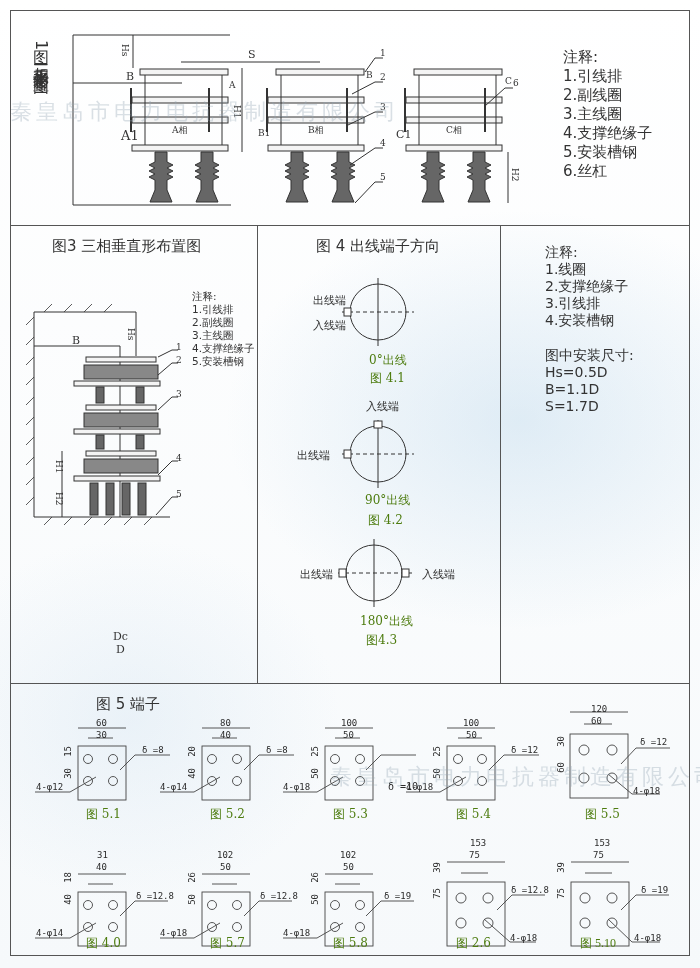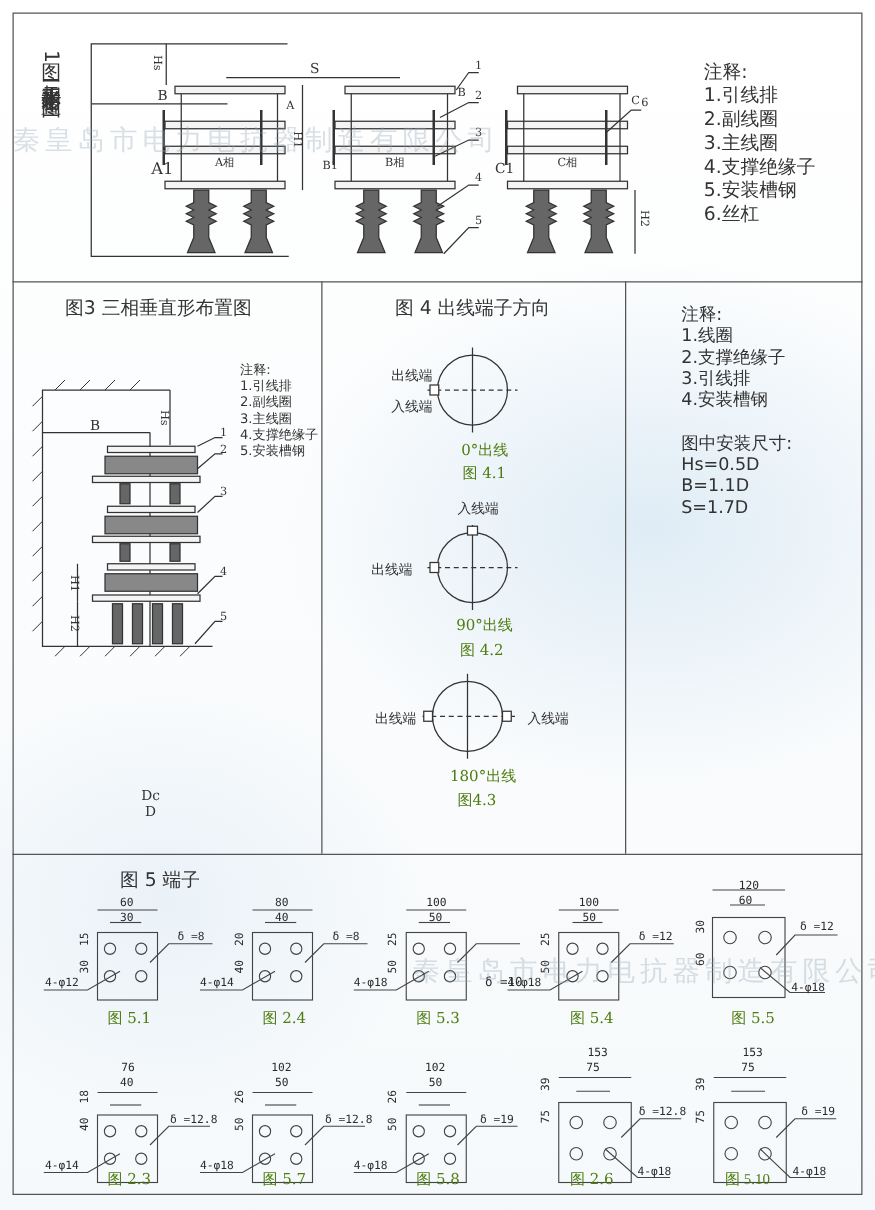--- a/index.html
+++ b/index.html
@@ -402,21 +402,21 @@
     <div class="t cap" style="left:86px;top:806px;">图 5.1</div>
   </div>
 
   <div>
     <div class="t dim" style="left:220px;top:718px;font-size:9px;">80</div>
     <div class="t dim" style="left:220px;top:730px;font-size:9px;">40</div>
     <div class="t dim" style="left:187px;top:746px;font-size:9px;writing-mode:vertical-rl;transform:rotate(180deg);">20</div>
     <div class="t dim" style="left:187px;top:768px;font-size:9px;writing-mode:vertical-rl;transform:rotate(180deg);">40</div>
     <div class="t dim" style="left:266px;top:745px;font-size:9px;">δ =8</div>
     <div class="t dim" style="left:160px;top:782px;font-size:9px;">4-φ14</div>
-    <div class="t cap" style="left:210px;top:806px;">图 2.4</div>
+    <div class="t cap" style="left:210px;top:806px;">图 5.2</div>
   </div>
 
   <div>
     <div class="t dim" style="left:341px;top:718px;font-size:9px;">100</div>
     <div class="t dim" style="left:343px;top:730px;font-size:9px;">50</div>
     <div class="t dim" style="left:310px;top:746px;font-size:9px;writing-mode:vertical-rl;transform:rotate(180deg);">25</div>
     <div class="t dim" style="left:310px;top:768px;font-size:9px;writing-mode:vertical-rl;transform:rotate(180deg);">50</div>
     <div class="t dim" style="left:388px;top:745px;font-size:10px;margin-top:36px;">δ =10</div>
     <div class="t dim" style="left:283px;top:782px;font-size:9px;">4-φ18</div>
     <div class="t cap" style="left:333px;top:806px;">图 5.3</div>
@@ -436,27 +436,27 @@
     <div class="t dim" style="left:591px;top:704px;font-size:9px;">120</div>
     <div class="t dim" style="left:591px;top:716px;font-size:9px;">60</div>
     <div class="t dim" style="left:556px;top:736px;font-size:9px;writing-mode:vertical-rl;transform:rotate(180deg);">30</div>
     <div class="t dim" style="left:556px;top:762px;font-size:9px;writing-mode:vertical-rl;transform:rotate(180deg);">60</div>
     <div class="t dim" style="left:640px;top:737px;font-size:9px;">δ =12</div>
     <div class="t dim" style="left:633px;top:786px;font-size:9px;">4-φ18</div>
     <div class="t cap" style="left:585px;top:806px;">图 5.5</div>
   </div>
 
   <div>
-    <div class="t dim" style="left:97px;top:850px;font-size:9px;">76</div>
+    <div class="t dim" style="left:97px;top:850px;font-size:9px;">31</div>
     <div class="t dim" style="left:96px;top:862px;font-size:9px;">40</div>
     <div class="t dim" style="left:63px;top:872px;font-size:9px;writing-mode:vertical-rl;transform:rotate(180deg);">18</div>
     <div class="t dim" style="left:63px;top:894px;font-size:9px;writing-mode:vertical-rl;transform:rotate(180deg);">40</div>
     <div class="t dim" style="left:136px;top:891px;font-size:9px;">δ =12.8</div>
     <div class="t dim" style="left:36px;top:928px;font-size:9px;">4-φ14</div>
-    <div class="t cap" style="left:86px;top:935px;">图 2.3</div>
+    <div class="t cap" style="left:86px;top:935px;">图 4.0</div>
   </div>
 
   <div>
     <div class="t dim" style="left:217px;top:850px;font-size:9px;">102</div>
     <div class="t dim" style="left:220px;top:862px;font-size:9px;">50</div>
     <div class="t dim" style="left:187px;top:872px;font-size:9px;writing-mode:vertical-rl;transform:rotate(180deg);">26</div>
     <div class="t dim" style="left:187px;top:894px;font-size:9px;writing-mode:vertical-rl;transform:rotate(180deg);">50</div>
     <div class="t dim" style="left:260px;top:891px;font-size:9px;">δ =12.8</div>
     <div class="t dim" style="left:160px;top:928px;font-size:9px;">4-φ18</div>
     <div class="t cap" style="left:210px;top:935px;">图 5.7</div>

